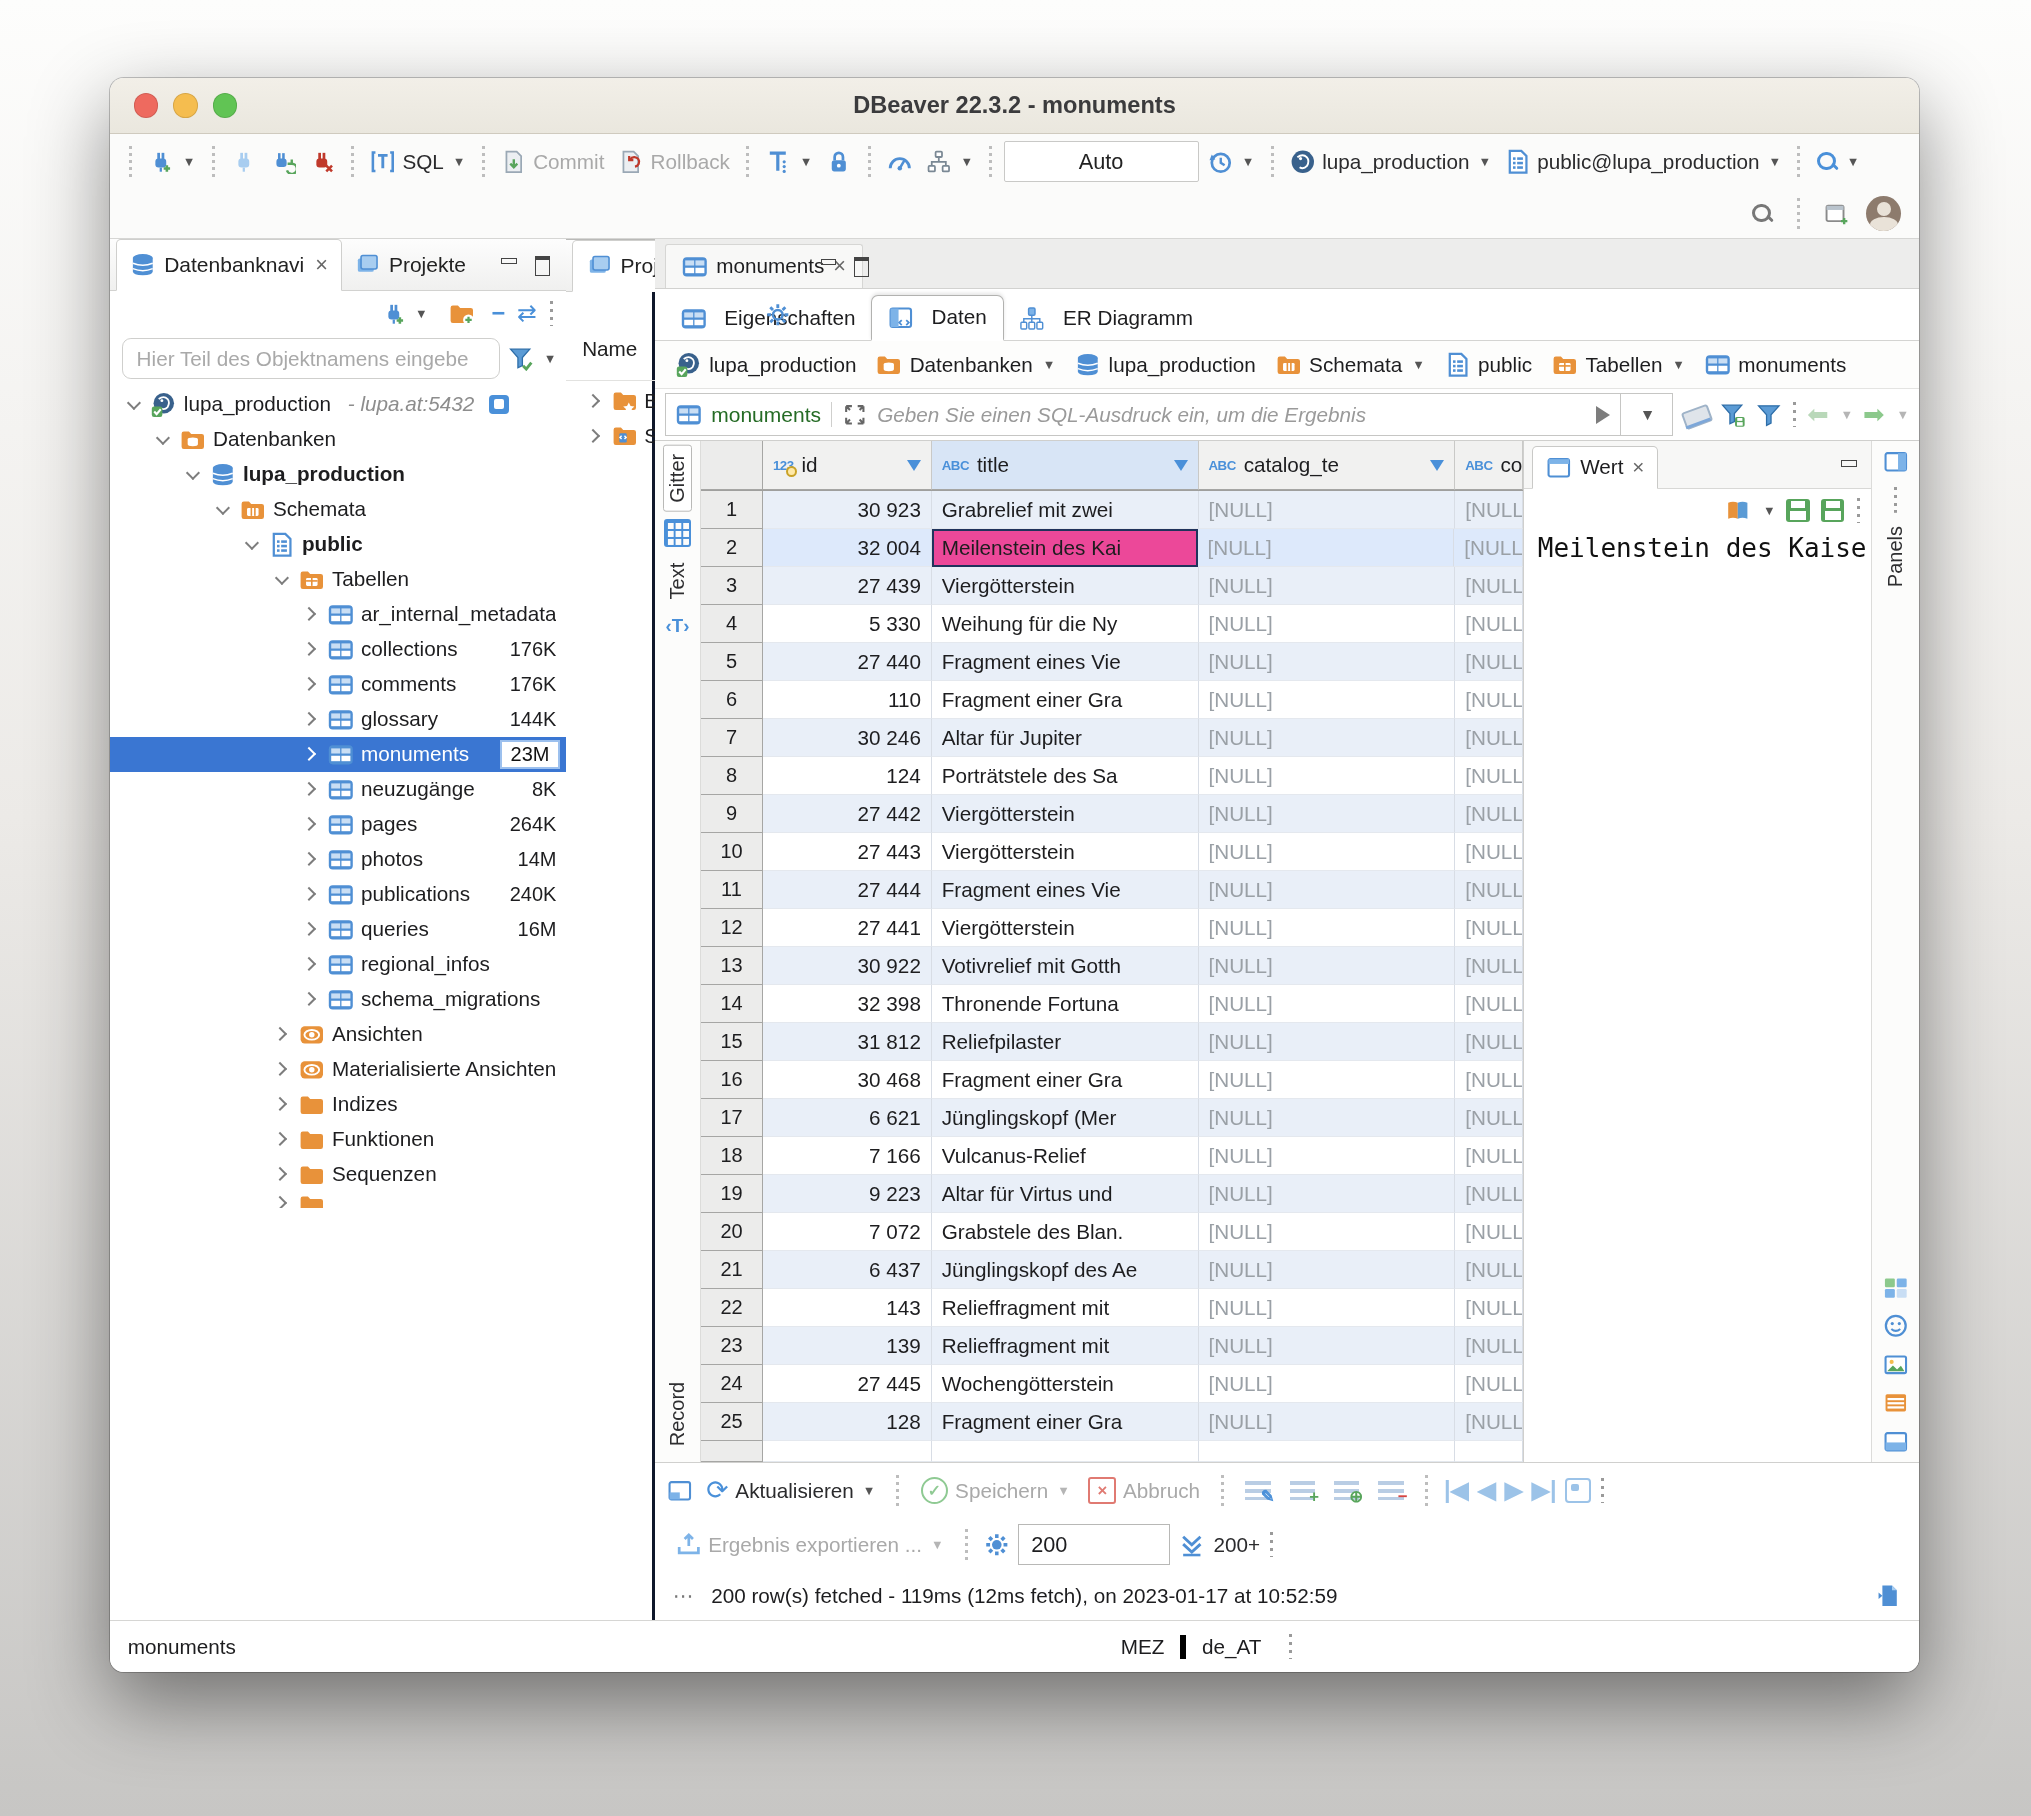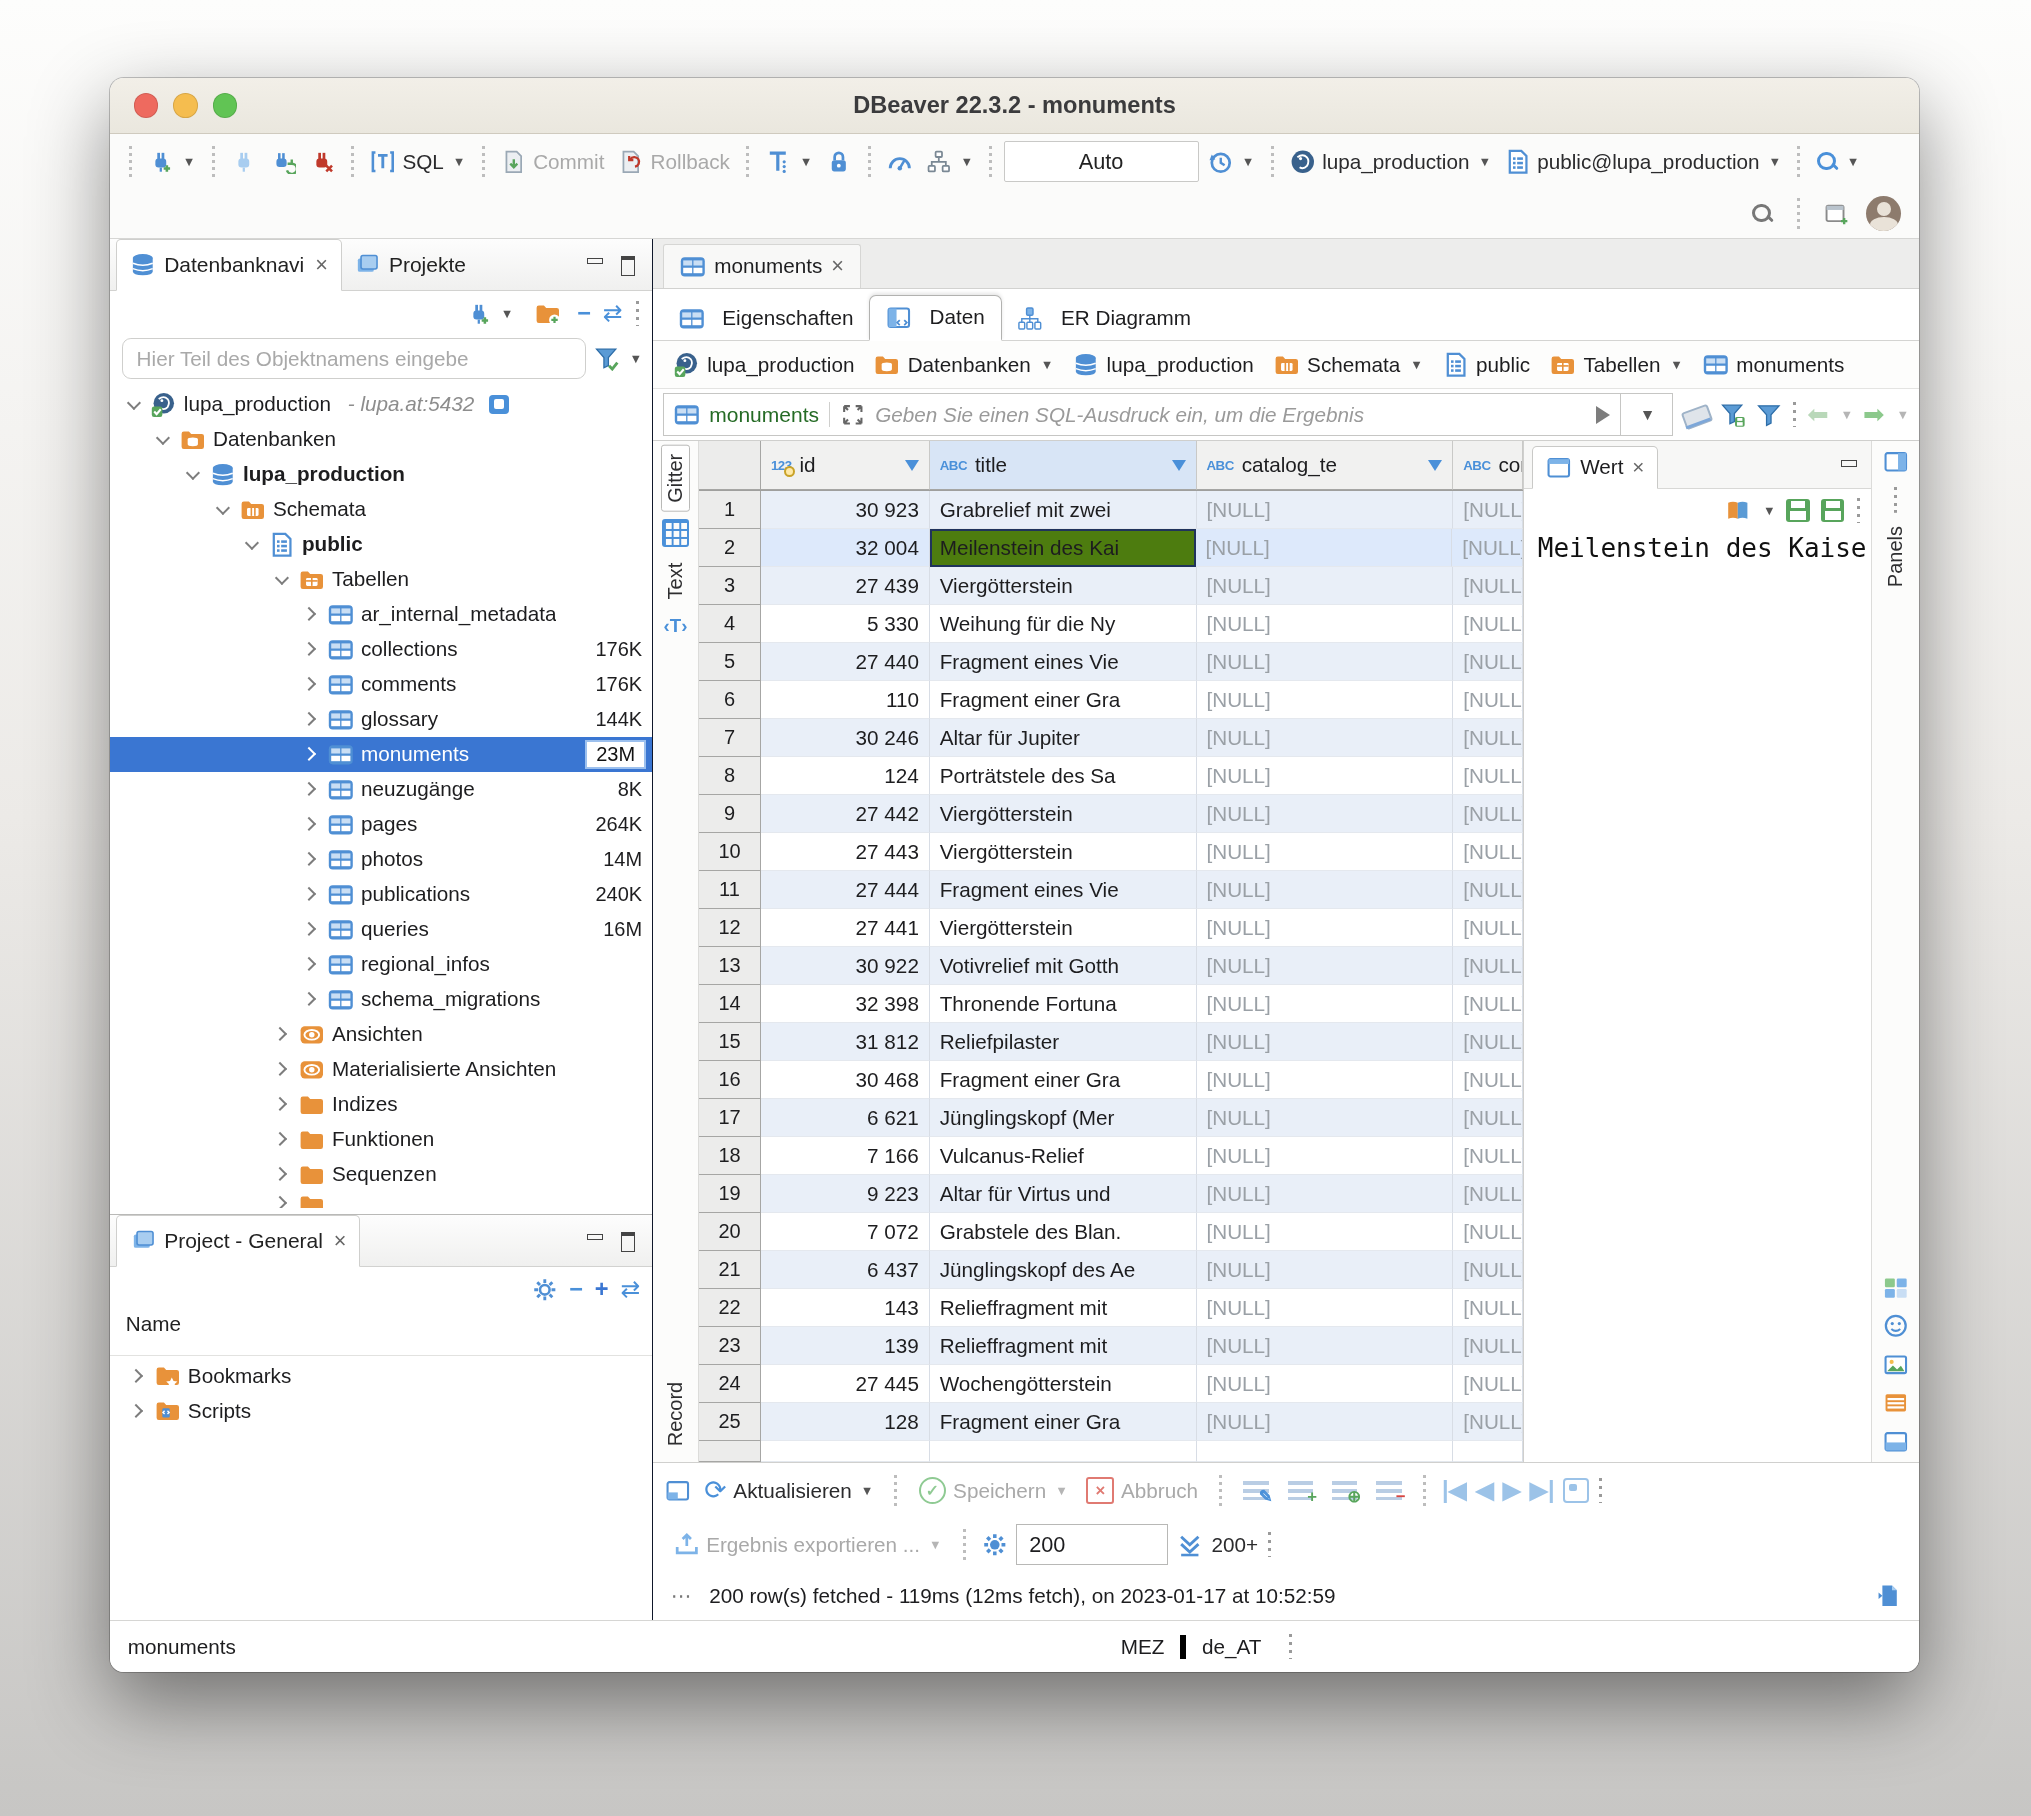--- a/index.html
+++ b/index.html
@@ -46,21 +46,21 @@
   .chev::before{content:"";width:7.9px;height:7.9px;border-right:2.6px solid #7d7d7d;border-bottom:2.6px solid #7d7d7d}
   .chev.r::before{transform:rotate(-45deg);margin-left:-3px}
   .chev.d::before{transform:rotate(45deg);margin-top:-3px}
   .chev.white::before{border-color:#fff}
   
   .wc{width:23.6px;height:21.7px;position:relative;flex:none}
   .wc-min::before{content:"";position:absolute;left:3.9px;top:3.9px;width:13.8px;height:4.9px;border:1.8px solid #444}
   .wc-max::before{content:"";position:absolute;left:3.9px;top:2px;width:12.8px;height:15.8px;border:1.8px solid #444;border-top-width:4.9px}
   
   .content{flex:1;display:flex;min-height:0}
-  .leftcol{width:542px;flex:none;border-right:1px solid #0f172a;display:flex;flex-direction:column;background:#fff}
+  .leftcol{width:542px;flex:none;border-right:3px solid #0f172a;display:flex;flex-direction:row;background:#fff}
   .rightcol{flex:1;min-width:0;display:flex;flex-direction:column;background:#fff}
   
   .ptabs{height:51px;flex:none;display:flex;align-items:stretch;background:linear-gradient(#fdfdfd,#f0f0ef);
          border-bottom:1px solid #d2d2d0;padding-left:5.9px}
   .ptab{display:flex;align-items:center;gap:8.9px;padding:0 12.8px;font-size:21px;color:#222;white-space:nowrap}
   .ptab.active{background:#fff;border:1px solid #cfcfcd;border-bottom:1px solid #fff;border-radius:4.9px 4.9px 0 0;margin-bottom:-1px}
   .ptab .x{color:#666;font-size:21.7px;margin-left:2px}
   .ptabs .spacer{flex:1}
   .pwc{display:flex;align-items:center;gap:9.9px;padding-right:11.8px}
   .ptools{height:45px;flex:none;display:flex;align-items:center;justify-content:flex-end;gap:11.8px;padding-right:11.8px}
@@ -129,21 +129,21 @@
   .g-body{flex:1;overflow:hidden;display:flex;flex-direction:column}
   .g-row{display:flex;height:38px;flex:none}
   .g-row.stripe{background:#e9eff8}
   .g-row.selrow{background:#dde9fb}
   .g-row.cut{flex:1;min-height:0;overflow:hidden}
   .g-num{width:61px;flex:none;background:#ececeb;border:1px solid #a6a6a4;border-left:none;border-top:none;
          display:flex;align-items:center;justify-content:center;font-size:20px;color:#1d1d1f}
   .g-cell{display:flex;align-items:center;padding:0 9.9px;border-right:1px solid #d8dde5;border-bottom:1px solid #e4e8ee;overflow:hidden;white-space:nowrap}
   .c-id{justify-content:flex-end}
   .c-null{color:#9aa0a6}
-  .g-cell.selcell{border:2.5px solid #20335c;background:#4d7c0f;padding:0 7.9px}
+  .g-cell.selcell{border:2.5px solid #20335c;background:#ec4899;padding:0 7.9px}
   .w-id{width:148px;flex:none}.w-title{width:246px;flex:none}.w-cat{width:236px;flex:none}.w-comm{flex:1;min-width:0}
   
   .valuepanel{width:347px;flex:none;border-left:1px solid #cfcfcd;display:flex;flex-direction:column;background:#fff}
   .vp-tabs{height:47px;flex:none;display:flex;align-items:flex-end;background:#f7f7f6;border-bottom:1px solid #d8d8d6;padding:0 9.9px 0 7.9px}
   .vp-tab{display:flex;align-items:center;gap:8.9px;border:1px solid #c9c9c7;border-bottom:1px solid #fff;background:#fff;
           padding:7.9px 12.8px;border-radius:4.9px 4.9px 0 0;margin-bottom:-1px}
   .vp-tools{flex:none;display:flex;align-items:center;justify-content:flex-end;gap:10.8px;padding:8.9px 9.9px 3.9px}
   .vp-content{padding:5.9px 5.9px 0 13.8px;font-family:"DejaVu Sans Mono",monospace;font-size:26px;color:#111;white-space:nowrap;overflow:hidden}
   .floppy{width:23.6px;height:23.6px;background:#58a55c;border-radius:3px;position:relative;flex:none}
   .floppy::before{content:"";position:absolute;left:4.9px;top:2px;width:13.8px;height:6.9px;background:#fff}

